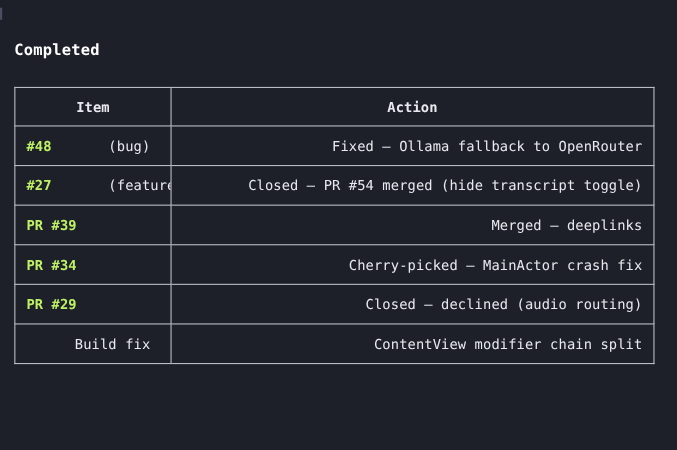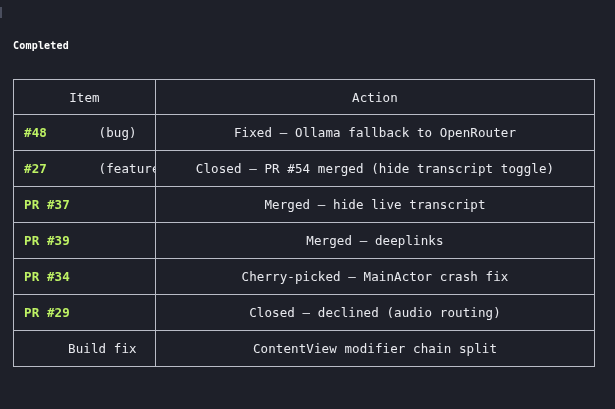--- a/index.html
+++ b/index.html
@@ -41,21 +41,21 @@
     line-height: 16px;
     letter-spacing: 0.2px;
     color: #e8e9ee;
     white-space: pre;
   }
 
   .section-heading {
     position: absolute;
     left: 13px;
     top: 38px;
-    font-size: 10px;
+    font-size: 14px;
     line-height: 16px;
     font-weight: bold;
     letter-spacing: 0.2px;
     color: #ffffff;
     white-space: pre;
   }
 
   .triage-table {
     position: absolute;
     left: 13px;
@@ -74,29 +74,29 @@
     height: 35px;
     color: #e8e9ee;
     font-weight: normal;
     background: #1e2029;
     overflow: hidden;
     white-space: nowrap;
   }
 
   .triage-table th {
     color: #e8e9ee;
-    font-weight: normal;
+    font-weight: bold;
     height: 34px;
   }
 
   .col-item  { width: 142px; }
   .col-action{ width: 439px; }
 
   td.cell-item   { text-align: left; }
-  td.cell-action { text-align: center; }
+  td.cell-action { text-align: right; }
 
   .item-strong {
     font-weight: bold;
     color: #bef264;
   }
   .item-plain {
     font-weight: normal;
     color: #e8e9ee;
     margin-left: 44px;
   }
@@ -125,24 +125,20 @@
     <tbody id="table-body">
         <tr>
           <td class="cell-item"><span class="item-strong">#48</span><span class="item-plain"> (bug)</span></td>
           <td class="cell-action">Fixed — Ollama fallback to OpenRouter</td>
         </tr>
         <tr>
           <td class="cell-item"><span class="item-strong">#27</span><span class="item-plain"> (feature)</span></td>
           <td class="cell-action">Closed — PR #54 merged (hide transcript toggle)</td>
         </tr>
         <tr>
-          <td class="cell-item"><span class="item-strong">PR #37</span></td>
-          <td class="cell-action">Merged — hide live transcript</td>
-        </tr>
-        <tr>
           <td class="cell-item"><span class="item-strong">PR #39</span></td>
           <td class="cell-action">Merged — deeplinks</td>
         </tr>
         <tr>
           <td class="cell-item"><span class="item-strong">PR #34</span></td>
           <td class="cell-action">Cherry-picked — MainActor crash fix</td>
         </tr>
         <tr>
           <td class="cell-item"><span class="item-strong">PR #29</span></td>
           <td class="cell-action">Closed — declined (audio routing)</td>

